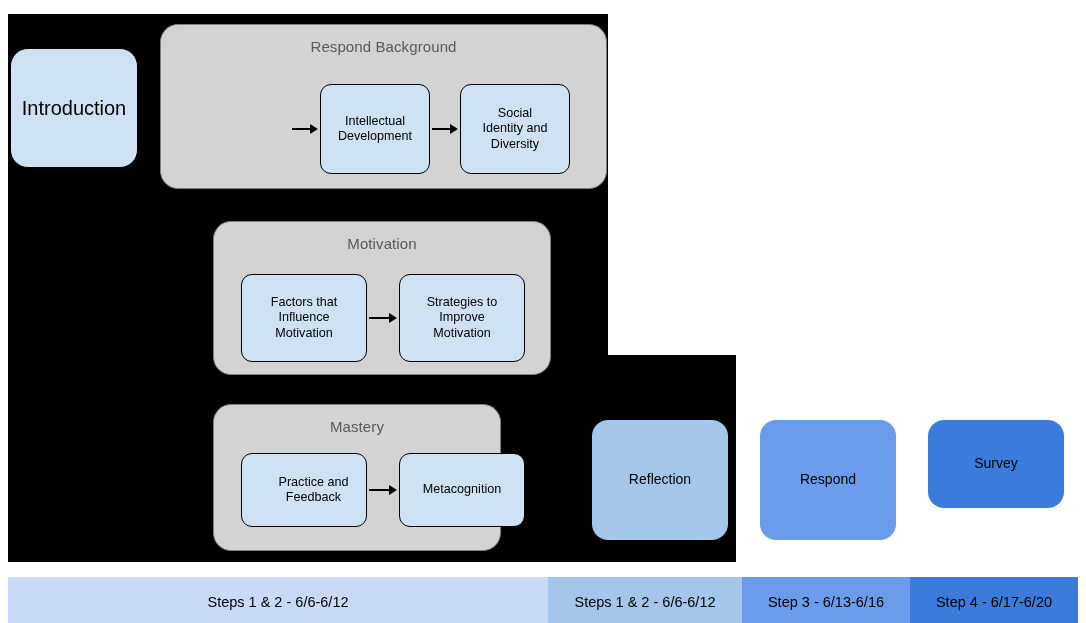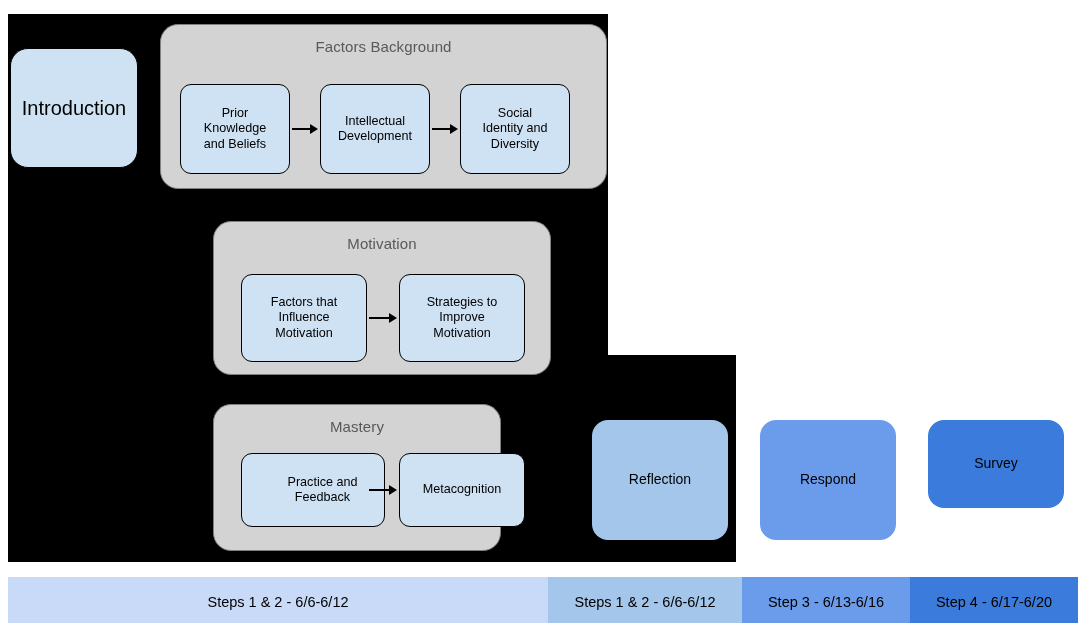--- a/index.html
+++ b/index.html
@@ -144,26 +144,21 @@
 <div id="canvas">
 
   <div class="backdrop backdrop-top"></div>
   <div class="backdrop backdrop-bottom"></div>
 
   <div class="node node-primary big" style="left:10px; top:48px; width:128px; height:120px;">
     <span>Introduction</span>
   </div>
 
   <div class="group" style="left:160px; top:24px; width:447px; height:165px;">
-    <div class="group-title" style="top:13px;">Factors Background</div>
-  </div>
-  <div class="node node-sub" style="left:180px; top:84px; width:110px; height:90px;">
-    <span>Prior
-Knowledge
-and Beliefs</span>
+    <div class="group-title" style="top:13px;">Respond Background</div>
   </div>
   <div class="arrow" style="left:292px; top:124px; width:26px;">
     <div class="shaft" style="width:18px;"></div>
     <div class="head" style="left:18px;"></div>
   </div>
   <div class="node node-sub" style="left:320px; top:84px; width:110px; height:90px;">
     <span>Intellectual
 Development</span>
   </div>
   <div class="arrow" style="left:432px; top:124px; width:26px;">
@@ -190,21 +185,21 @@
   </div>
   <div class="node node-sub" style="left:399px; top:274px; width:126px; height:88px;">
     <span>Strategies to
 Improve
 Motivation</span>
   </div>
 
   <div class="group" style="left:213px; top:404px; width:288px; height:147px;">
     <div class="group-title" style="top:13px;">Mastery</div>
   </div>
-  <div class="node node-sub" style="left:241px; top:453px; width:144px; height:74px;padding-left:19px;">
+  <div class="node node-sub" style="left:241px; top:453px; width:126px; height:74px;padding-left:19px;">
     <span>Practice and
 Feedback</span>
   </div>
   <div class="arrow" style="left:369px; top:485px; width:28px;">
     <div class="shaft" style="width:20px;"></div>
     <div class="head" style="left:20px;"></div>
   </div>
   <div class="node node-sub" style="left:399px; top:453px; width:126px; height:74px;">
     <span>Metacognition</span>
   </div>

